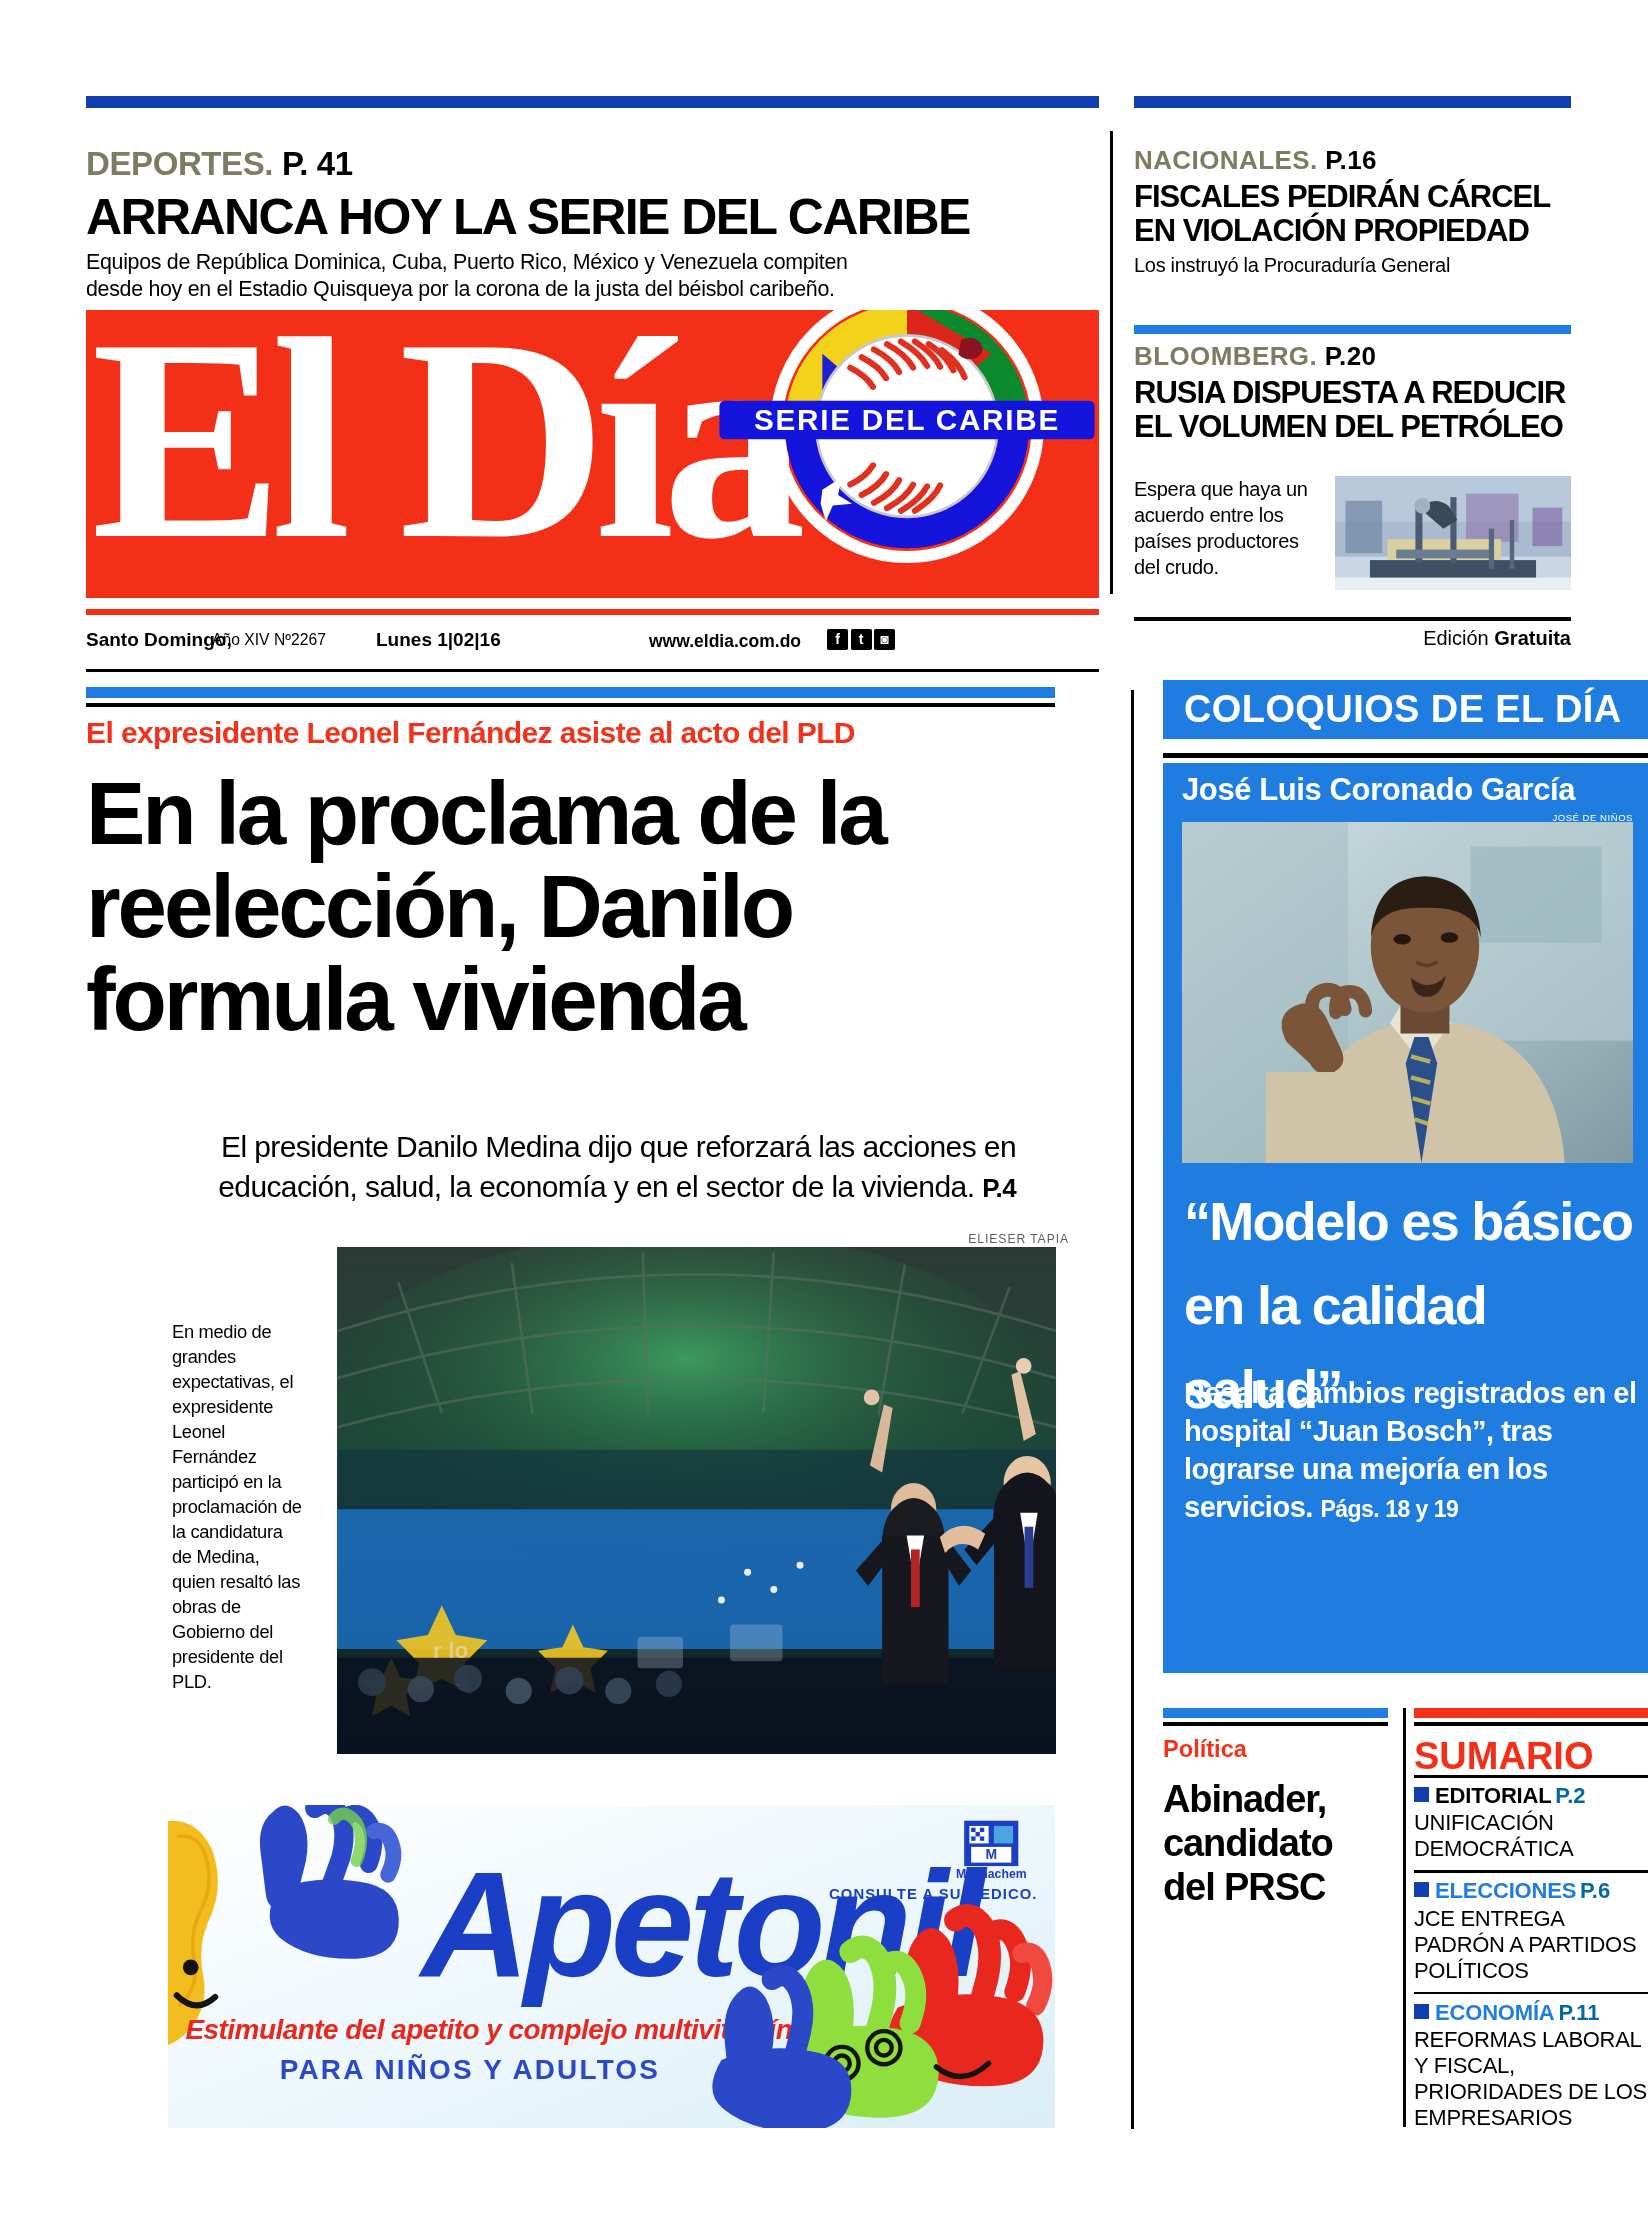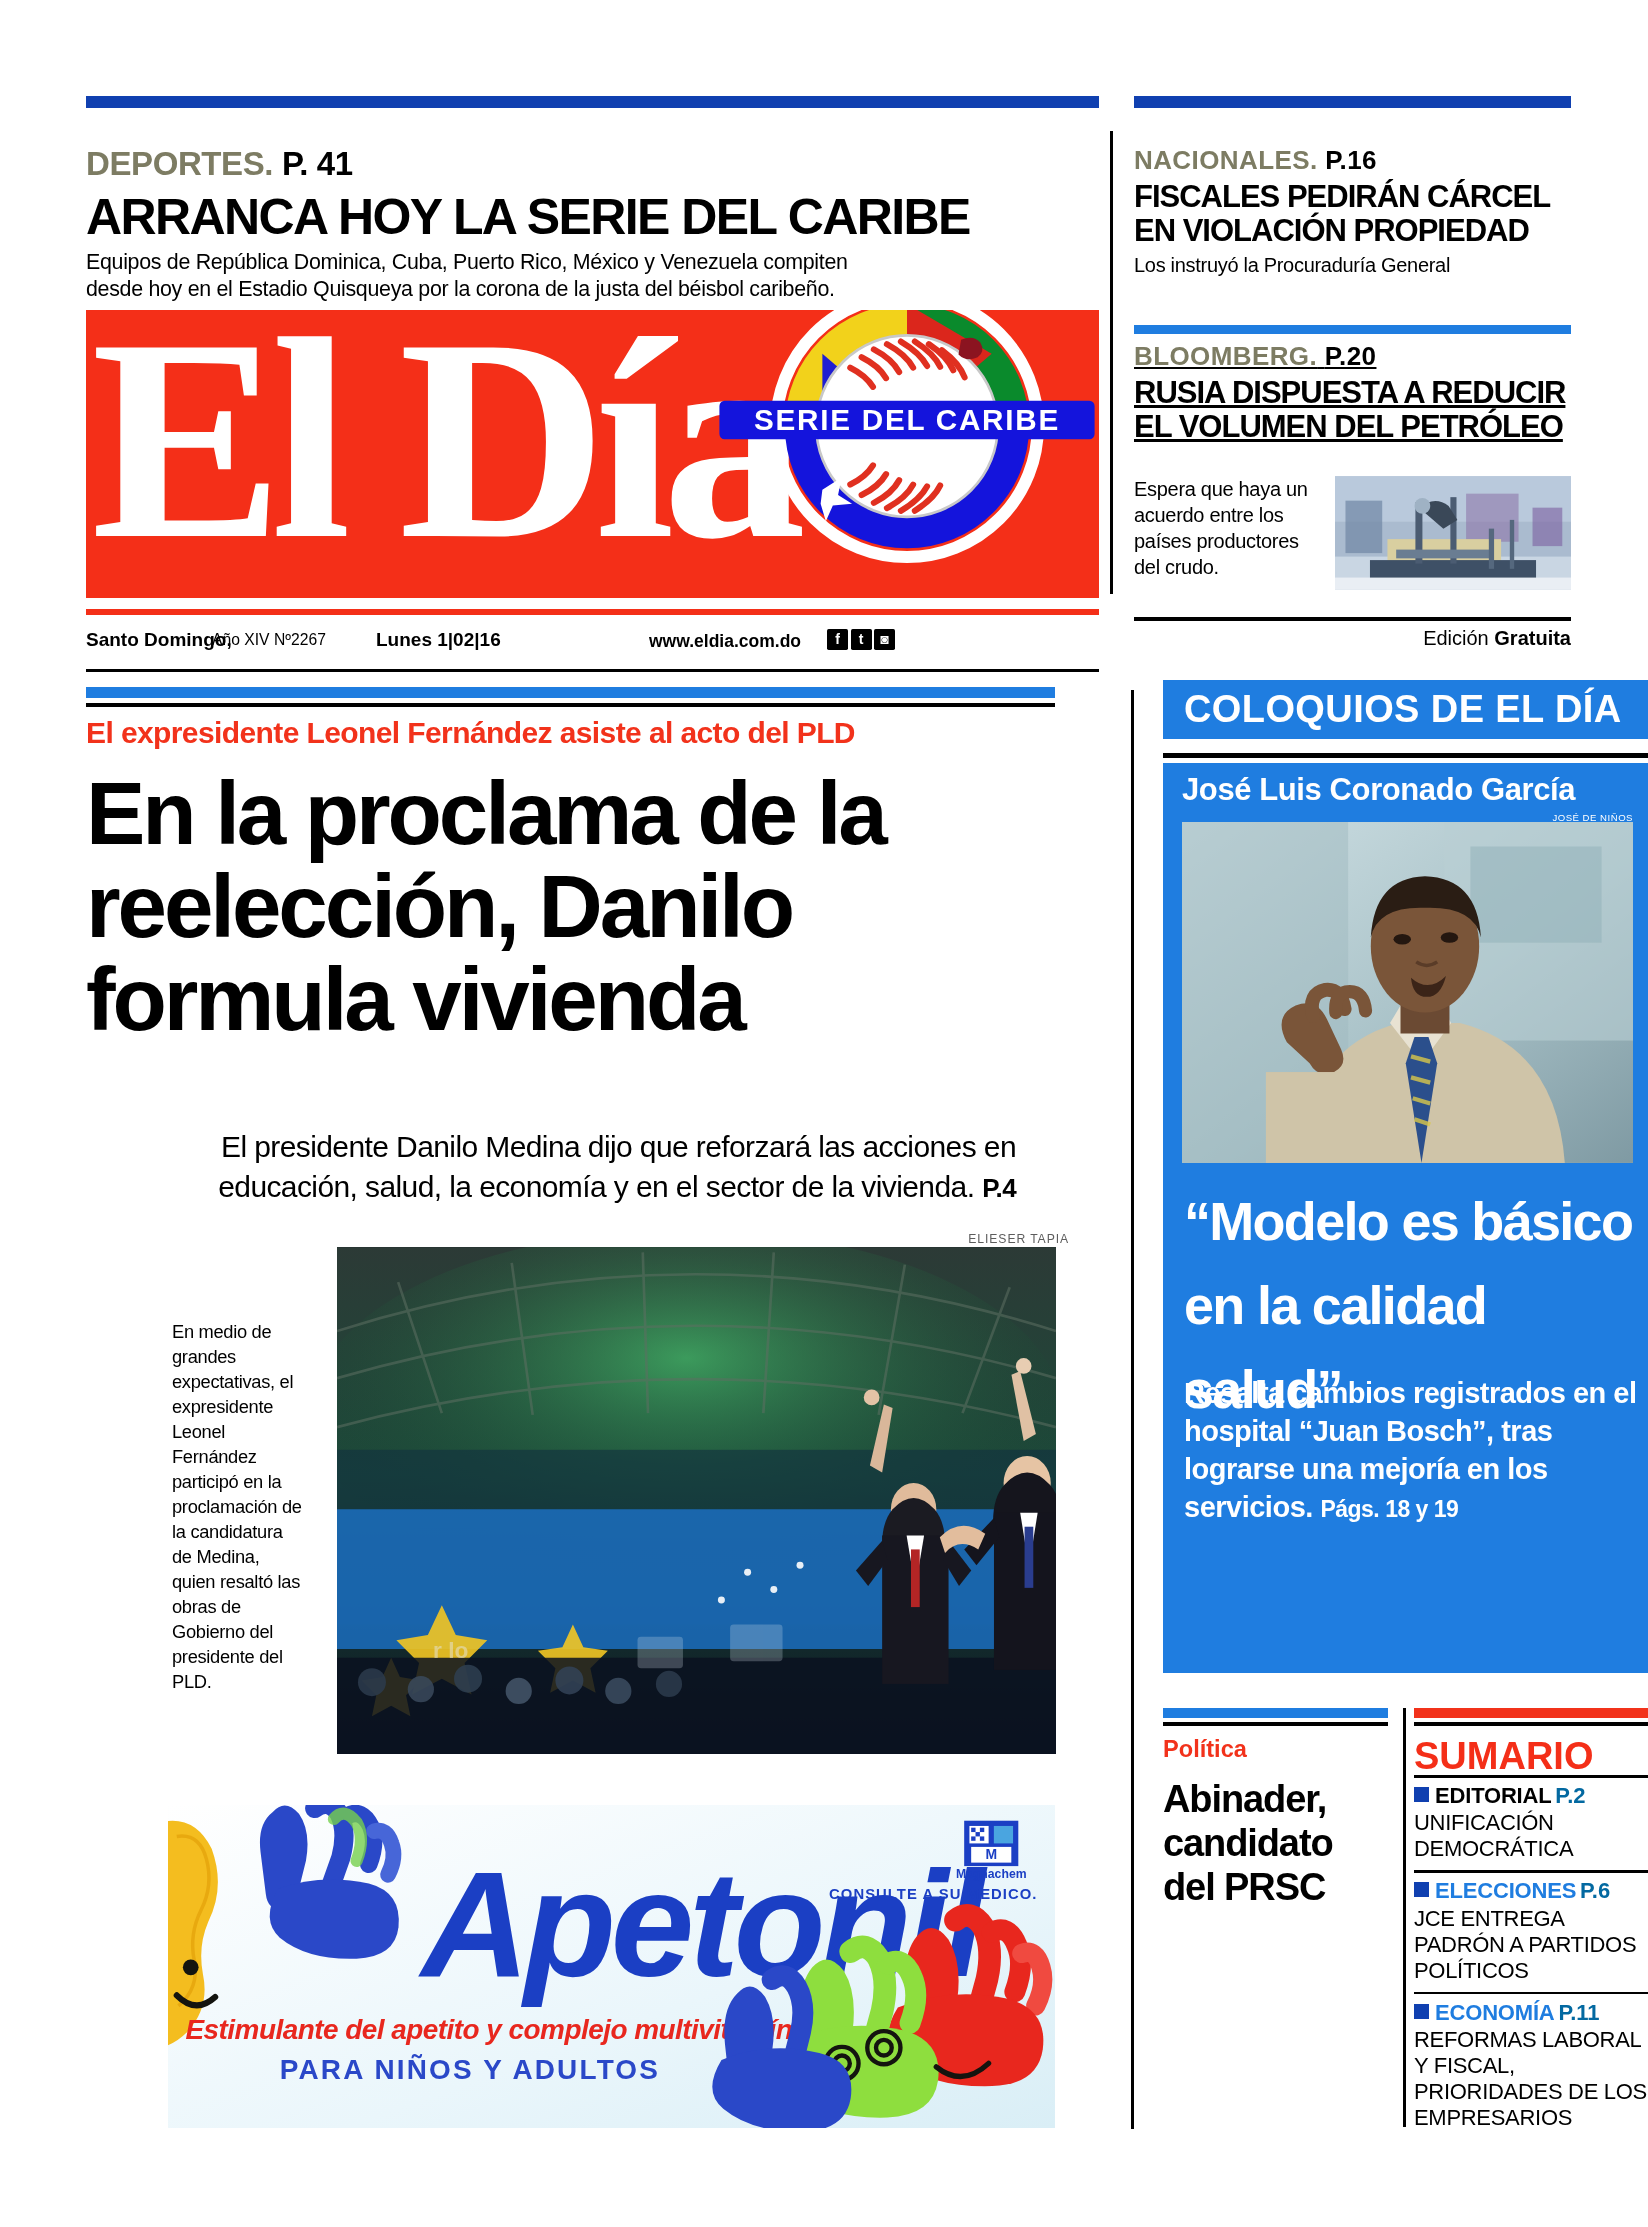--- a/index.html
+++ b/index.html
@@ -50,21 +50,21 @@
   
   .rvline{position:absolute;left:1024px;top:131px;width:2.6px;height:463px;background:#000;}
   .nac{position:absolute;left:1048px;top:145px;width:437px;}
   .sec-kicker{font-weight:bold;font-size:26px;letter-spacing:0.4px;}
   .sec-kicker .g{color:#7d7c63;}
   .sec-kicker .b{color:#000;}
   .sec-head{font-weight:bold;font-size:31px;line-height:34px;letter-spacing:-1px;margin-top:3.5px;}
   .sec-sub{font-size:20px;line-height:24.5px;margin-top:5.2px;letter-spacing:-0.3px;}
 
   .bbblue{position:absolute;left:1048px;top:325px;width:437px;height:8.7px;background:#1f7de0;}
-  .bb{position:absolute;left:1048px;top:341px;width:437px;text-decoration:underline;}
+  .bb{position:absolute;left:1048px;top:341px;width:437px;}
   .bb-body{position:absolute;left:1048px;top:476px;width:188px;font-size:20px;line-height:26px;letter-spacing:-0.3px;}
   .bb-photo{position:absolute;left:1249px;top:476px;width:236px;height:114px;overflow:hidden;background:#cfd8e4;}
 
   
   .leftblue{position:absolute;left:0;top:687px;width:969px;height:10.5px;background:#1f7de0;}
   .leftblack{position:absolute;left:0;top:703px;width:969px;height:3.5px;background:#000;}
   .kicker-red{position:absolute;left:0;top:716px;font-size:30px;font-weight:bold;color:#f2321b;letter-spacing:-0.6px;}
 
   .mainhead{position:absolute;left:0;top:767px;width:969px;font-weight:bold;font-size:89px;
      line-height:93px;letter-spacing:-3.1px;}

